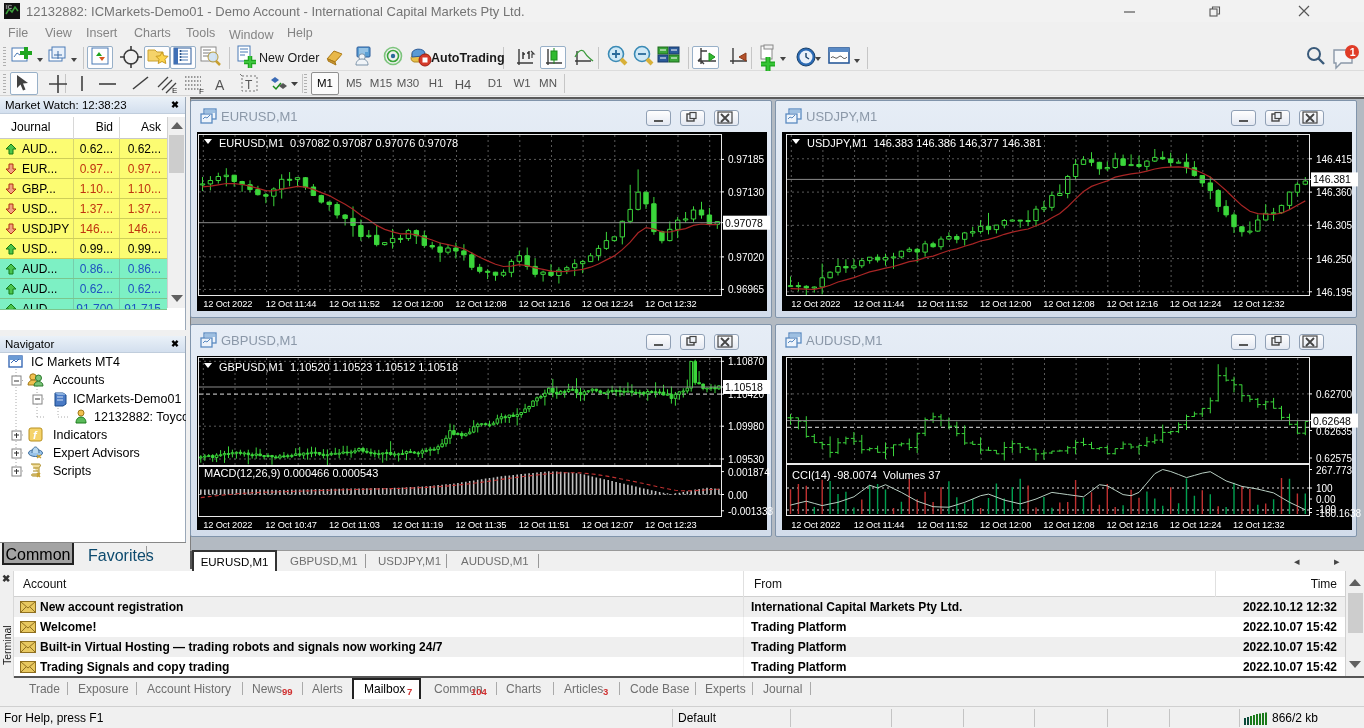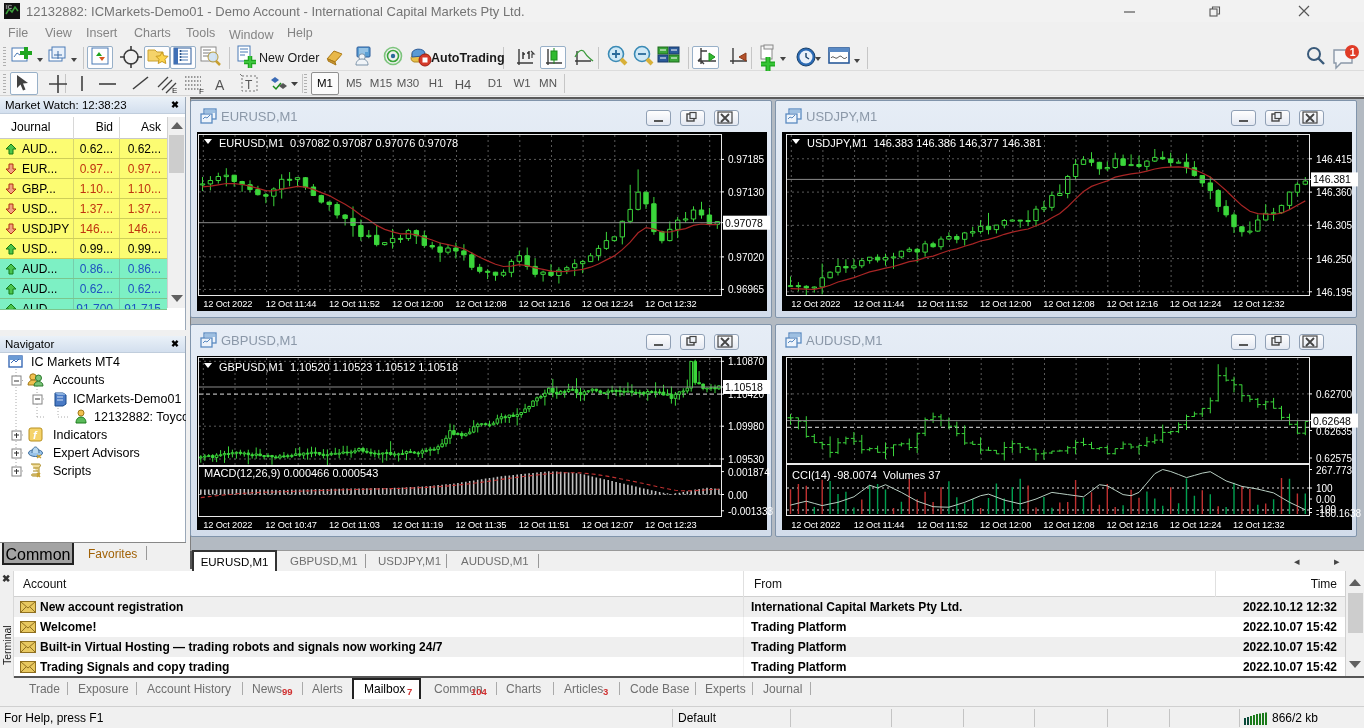--- a/index.html
+++ b/index.html
@@ -439,21 +439,21 @@
           <path d="M5 5h5M5 8h5" stroke="#a88820"></path>
           <path d="M9 10l3 4M12 10l-3 4" stroke="#c8a030" stroke-width="1.4"></path>
         </g>
 <text x="53" y="122" font-size="12.5" fill="#000">Scripts</text>
 <rect x="12" y="114" width="9" height="9" fill="#fff" stroke="#848484"></rect>
 <path d="M14 118h5" stroke="#333"></path>
 <path d="M16.5 116v5" stroke="#333"></path>
 </svg>
 <div class="abs" style="left:0;top:206px;width:186px;height:24px;background:#f0f0f0;border-top:1px solid #888">
 <div class="abs" style="left:2px;top:0px;width:72px;height:22px;background:#a3a3a3;border:2px solid #222;border-top:none;font-size:16px;text-align:center;padding-top:3px">Common</div>
-<div class="abs" style="left:88px;top:4px;font-size:12px;color:#a16207">Favorites</div>
+<div class="abs" style="left:88px;top:4px;font-size:16px;color:#0c4a6e">Favorites</div>
 <div class="abs" style="left:146px;top:3px;width:1px;height:14px;background:#999"></div>
 </div>
 </div>
 <div class="abs" style="left:0;top:330px;width:186px;height:6px;background:#f0f0f0"></div>
 <div class="abs" style="left:0;top:566px;width:186px;height:5px;background:#f0f0f0"></div>
 <div class="abs" style="left:186px;top:97px;width:4px;height:474px;background:#f0f0f0"></div>
 <div class="abs" style="left:190px;top:97px;width:1174px;height:453px;background:#b3bac2;border-top:2px solid #5a5a5a;border-left:1px solid #808080"></div>
 <div class="win" style="left:190px;top:100px;width:582px;height:218px">
       <div class="wtitle">
         <svg style="position:absolute;left:9px;top:7px" width="17" height="16" viewBox="0 0 17 16">

